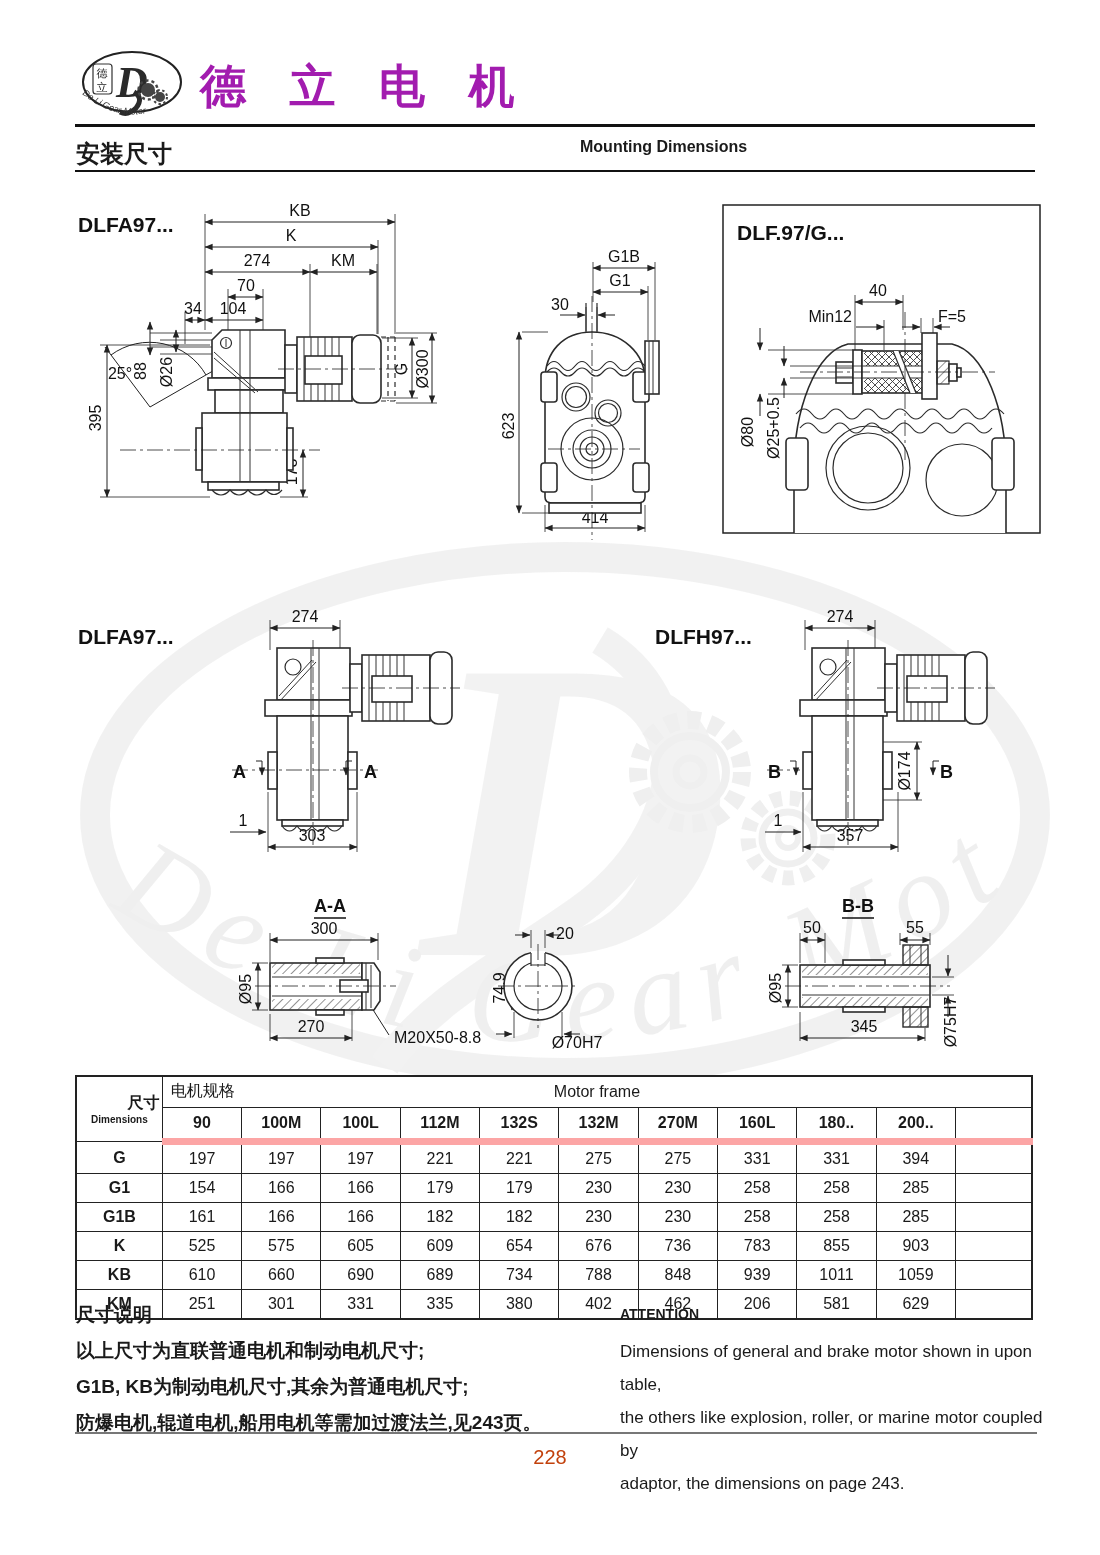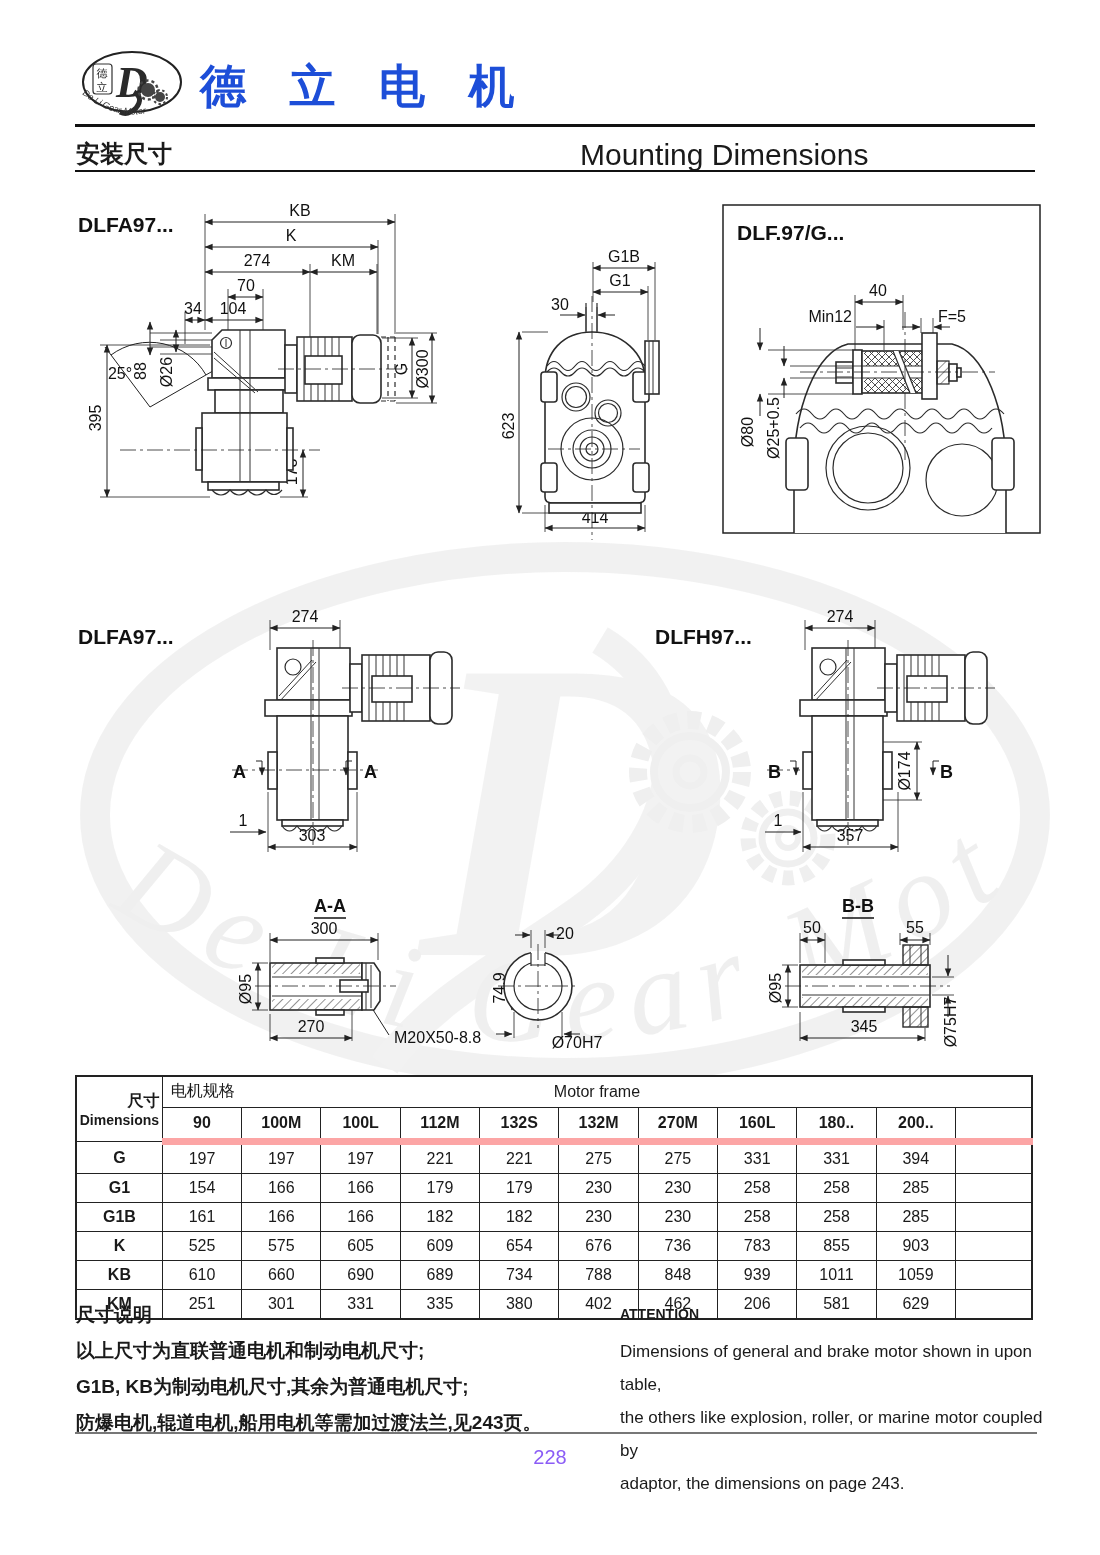--- a/index.html
+++ b/index.html
@@ -1,36 +1,36 @@
 <!DOCTYPE html>
 <html><head>
 <meta charset="utf-8">
 <style>
   html,body{margin:0;padding:0;background:#ffffff;}
   .page{position:relative;width:1100px;height:1555px;background:#fff;overflow:hidden;
         font-family:"Liberation Sans",sans-serif;color:#1a1a1a;}
   .abs{position:absolute;}
   .rule{background:#111;}
-  .brand{font-family:"Liberation Serif",serif;font-weight:bold;font-size:46px;letter-spacing:16px;color:#1d4ed8;}
+  .brand{font-family:"Liberation Serif",serif;font-weight:bold;font-size:46px;letter-spacing:16px;color:#a21caf;}
   .title-cn{font-size:24px;font-weight:bold;}
-  .title-en{font-size:30px;font-weight:normal;}
-  .pageno{width:1100px;text-align:center;font-size:20px;color:#8b5cf6;}
+  .title-en{font-size:16px;font-weight:bold;}
+  .pageno{width:1100px;text-align:center;font-size:20px;color:#c2410c;}
   
   table.dims{border-collapse:collapse;table-layout:fixed;width:958px;font-size:16px;}
   table.dims th,table.dims td{border:1px solid #222;text-align:center;padding:0;height:26px;}
   table.dims{border:2px solid #222;}
   table.dims .grouprow td{height:30px;}
   table.dims .colhead th{font-weight:bold;border-bottom:7px solid #fca5a5;height:30px;}
   table.dims tbody th{font-weight:bold;}
   table.dims tbody td,table.dims tbody th{height:28px;}
   .groupcell{position:relative;}
   .groupcell .cn{position:absolute;left:8px;top:4px;font-weight:normal;}
   .groupcell .en{font-weight:normal;}
   .c1cn{font-size:16px;margin-left:48px;}
-  .c1en{font-size:14px;}
+  .c1en{font-size:10px;}
   
   .notes-cn{font-size:19px;font-weight:600;line-height:36px;width:520px;}
   .attn{width:440px;font-size:17px;line-height:33px;}
   .attn .t{font-weight:bold;font-size:14px;margin-bottom:4px;}
   
   .ol{stroke:#2b2b2b;stroke-width:1.6;fill:#fff;}
   .ol2{stroke:#2b2b2b;stroke-width:1.2;fill:none;}
   .thin{stroke:#333;stroke-width:1;fill:none;}
   .dim{stroke:#222;stroke-width:1;fill:none;}
   .ext{stroke:#222;stroke-width:0.8;fill:none;}

